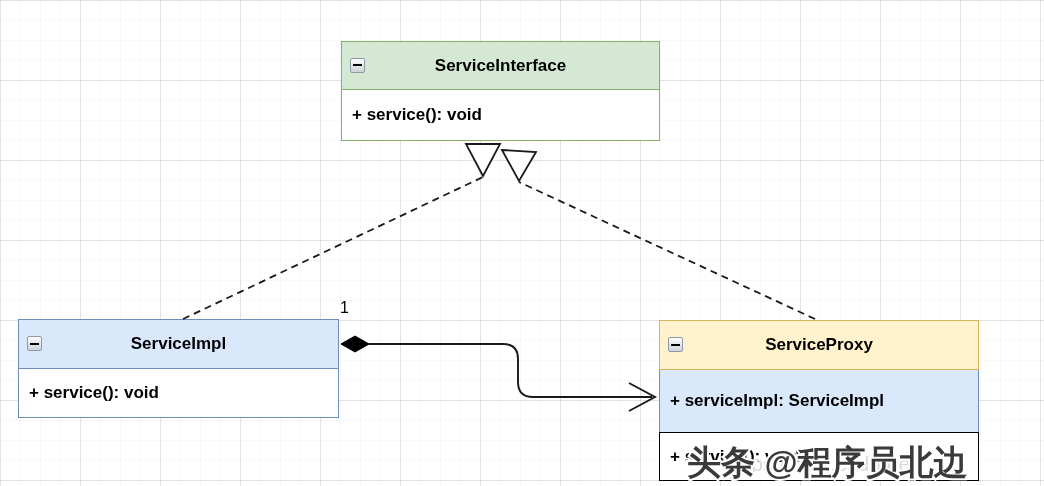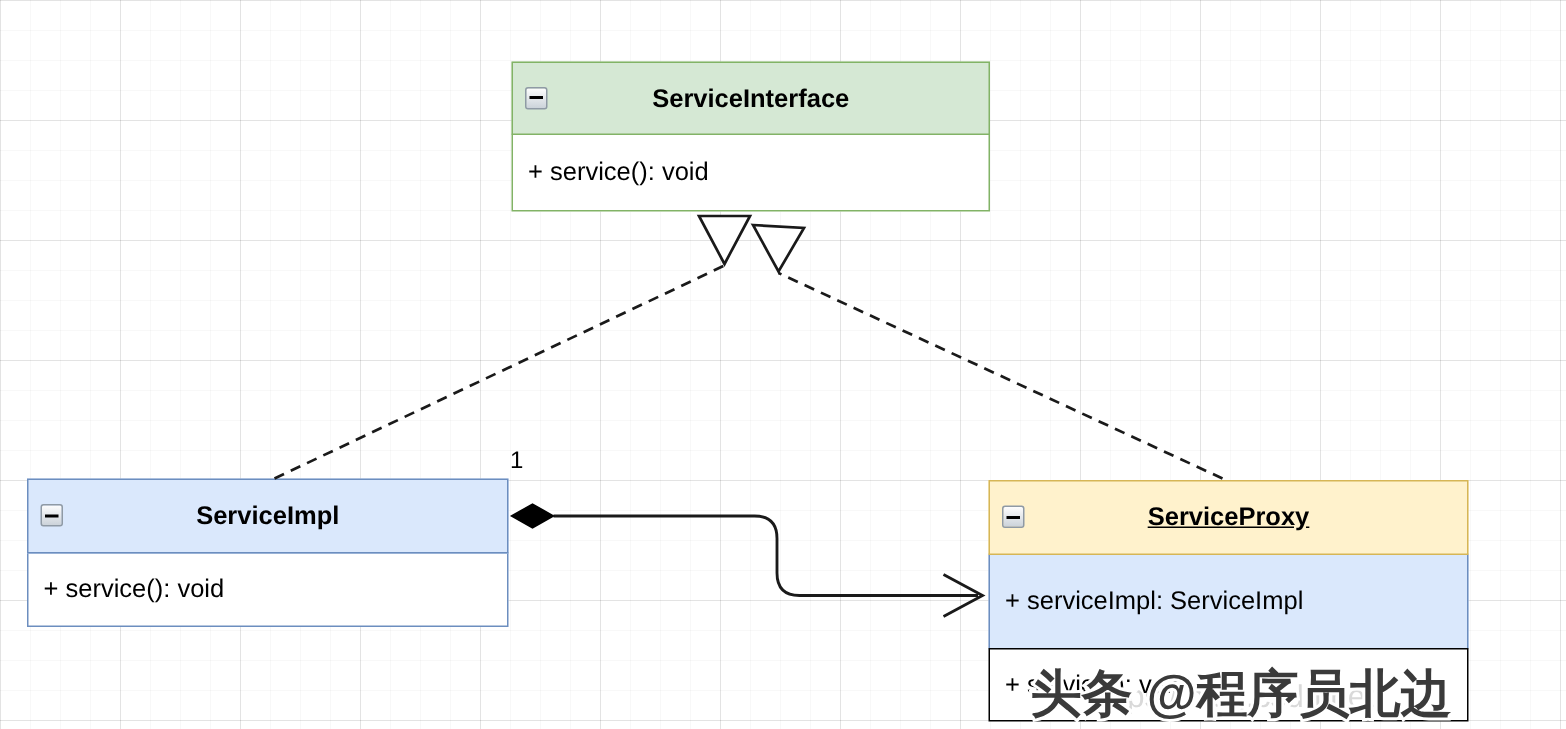--- a/index.html
+++ b/index.html
@@ -21,21 +21,21 @@
   }
   .uml-box { position: absolute; z-index: 1; }
   .box-section {
     box-sizing: border-box;
     width: 100%;
     display: flex; align-items: center;
     font-size: 17px; color: #000;
     padding: 0 10px;
     background: #fff;
   }
-  .box-section + .box-section { margin-top: -1px; }
+  .box-section + .box-section { margin-top: -1px; font-weight: bold; }
   .box-header {
     justify-content: center;
     font-weight: bold;
     position: relative;
   }
   .collapse-icon {
     position: absolute; left: 8px; top: 50%;
     width: 15px; height: 15px;
     margin-top: -8px;
     border: 1px solid #8f9aa5;
@@ -51,21 +51,21 @@
   
   .box-interface { left: 341px; top: 41px; width: 319px; }
   .box-interface .box-header { height: 49px; background: #d5e8d4; border: 1px solid #82b366; }
   .box-interface .box-method { height: 52px; border: 1px solid #82b366; }
   
   .box-impl { left: 18px; top: 319px; width: 321px; }
   .box-impl .box-header { height: 50px; background: #dae8fc; border: 1px solid #6c8ebf; text-align: center; }
   .box-impl .box-method { height: 50px; border: 1px solid #6c8ebf; }
   
   .box-proxy { left: 659px; top: 320px; width: 320px; }
-  .box-proxy .box-header { height: 50px; background: #fff2cc; border: 1px solid #d6b656; text-decoration: underline; }
+  .box-proxy .box-header { height: 50px; background: #fff2cc; border: 1px solid #d6b656; }
   .box-proxy .box-attribute { height: 64px; background: #dae8fc; border: 1px solid #6c8ebf; }
   .box-proxy .box-method { height: 49px; border: 1px solid #000000; }
 
   svg.edge-layer {
     position: absolute; left: 0; top: 0; z-index: 2;
     pointer-events: none;
   }
   svg.edge-layer [data-interactable="true"] { pointer-events: all; }
 
   .multiplicity-label {

